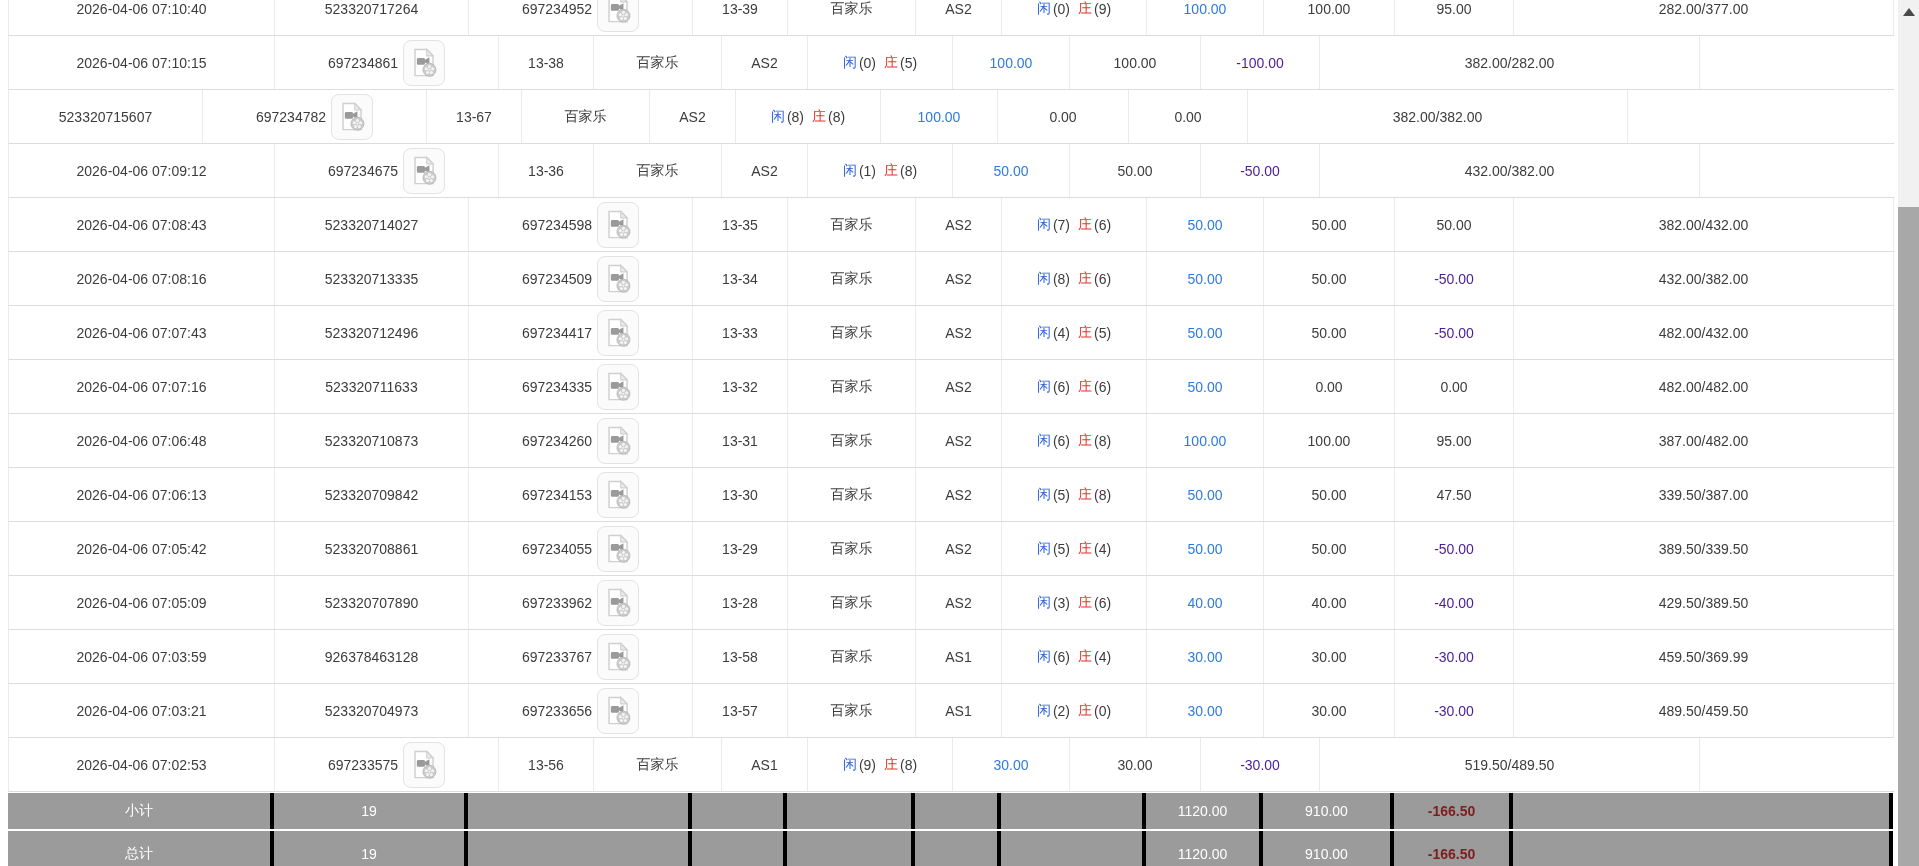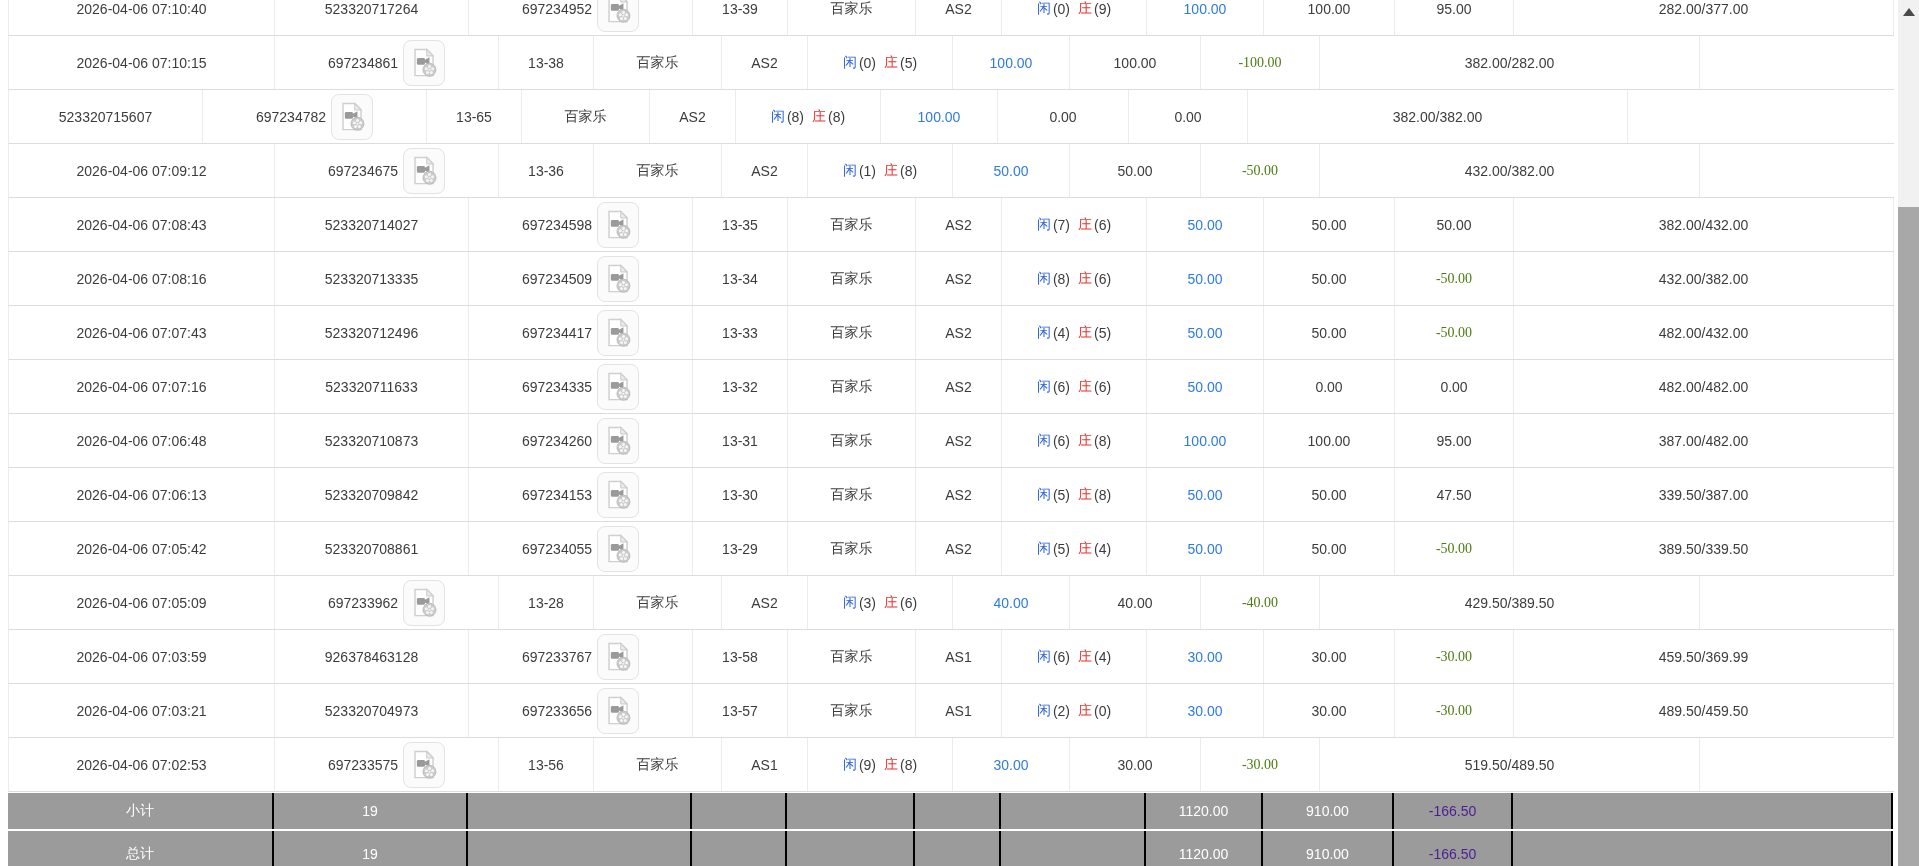--- a/index.html
+++ b/index.html
@@ -19,29 +19,29 @@
   .c-tcode{width:86px;}
   .c-result{width:145px;gap:2px;}
   .c-amt{width:117px;}
   .c-valid{width:131px;}
   .c-win{width:119px;}
   .c-bal{width:380px;}
   .link{color:#2e7bde;cursor:pointer;}
   .player{color:#2b62d9;}
   .banker{color:#e5342e;margin-left:6px;}
   .pts{color:#3c3c3c;}
-  .neg{color:#4d7c0f;font-family:Liberation Serif, serif;}
+  .neg{color:#4c1d95;}
   .vicon{width:40px;height:44px;border:1px solid #e3e3e3;border-radius:8px;background:#fbfbfb;
          display:flex;align-items:center;justify-content:center;cursor:pointer;flex:0 0 auto;}
   
   .frow{display:flex;height:36px;margin-top:1px;}
   .frow.last{height:46px;margin-top:2px;}
   .fcell{background:#9b9b9b;color:#fff;display:flex;align-items:center;justify-content:center;
-         border-right:2px solid #000000;box-sizing:border-box;}
-  .fwin{color:#4c1d95;}
+         border-right:4px solid #000000;box-sizing:border-box;}
+  .fwin{color:#7f1d1d;font-weight:bold;}
   
   .sb-track{position:absolute;left:1898px;top:0;width:21px;height:866px;background:#f1f1f1;}
   .sb-up{position:absolute;left:1903px;top:8px;width:0;height:0;cursor:pointer;
          border-left:6px solid transparent;border-right:6px solid transparent;border-bottom:8px solid #4a4a4a;}
   .sb-thumb{position:absolute;left:1898px;top:207px;width:21px;height:659px;background:#a8a8a8;cursor:pointer;}
 </style>
 </head>
 <body>
 
 <div class="page">
@@ -134,21 +134,21 @@
           <circle cx="20.5" cy="24" r="7.2" fill="#cccccc" stroke="#b8b8b8"></circle>
           <circle cx="20.5" cy="20.4" r="1.7" fill="#f5f5f5"></circle>
           <circle cx="24" cy="22.9" r="1.7" fill="#f5f5f5"></circle>
           <circle cx="22.6" cy="27" r="1.7" fill="#f5f5f5"></circle>
           <circle cx="18.4" cy="27" r="1.7" fill="#f5f5f5"></circle>
           <circle cx="17" cy="22.9" r="1.7" fill="#f5f5f5"></circle>
           <circle cx="20.5" cy="24" r="1.2" fill="#f5f5f5"></circle>
         </svg>
       </span>
     </div>
-    <div class="cell c-round">13-65</div>
+    <div class="cell c-round">13-67</div>
     <div class="cell c-gname">百家乐</div>
     <div class="cell c-tcode">AS2</div>
     <div class="cell c-result">
       <span class="player">闲</span>
             <span class="pts">(8)</span>
       <span class="banker">庄</span>
             <span class="pts">(8)</span>
     </div>
     <div class="cell c-amt">
       <span class="link">100.00</span>
@@ -447,20 +447,21 @@
     </div>
     <div class="cell c-amt">
       <span class="link">50.00</span>
     </div>
     <div class="cell c-valid">50.00</div>
     <div class="cell c-win neg">-50.00</div>
     <div class="cell c-bal">389.50/339.50</div>
   </div>
         <div class="row">
     <div class="cell c-time">2026-04-06 07:05:09</div>
+    <div class="cell c-game">523320707890</div>
     <div class="cell c-bet">
       <span>697233962</span>
       <span class="vicon">
         <svg width="27" height="30" viewBox="0 0 30 33" aria-hidden="true">
           <path d="M4.5 1.5 h13 l7 7 v22 h-20 z" fill="#ffffff" stroke="#cfcfcf" stroke-width="1.6"></path>
           <path d="M17.5 1.5 v7 h7 z" fill="#ececec" stroke="#cfcfcf" stroke-width="1.3"></path>
           <rect x="6.5" y="11" width="9" height="7.5" rx="1.5" fill="#9a9a9a"></rect>
           <path d="M15.5 13 l5 -3 v9 l-5 -3 z" fill="#9a9a9a"></path>
           <circle cx="20.5" cy="24" r="7.2" fill="#cccccc" stroke="#b8b8b8"></circle>
           <circle cx="20.5" cy="20.4" r="1.7" fill="#f5f5f5"></circle>

